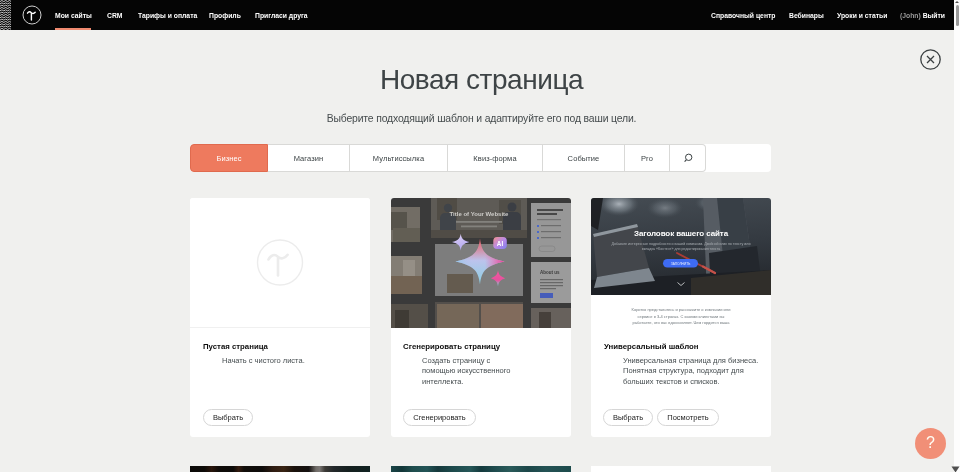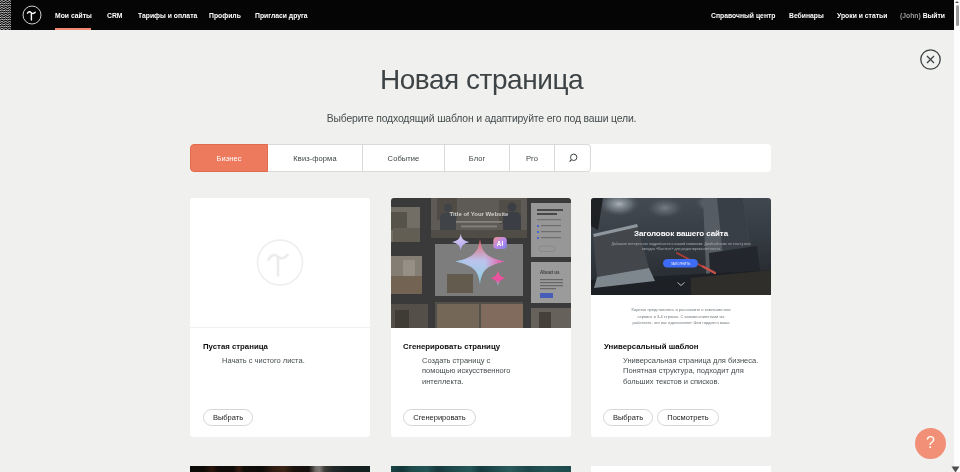--- a/index.html
+++ b/index.html
@@ -97,23 +97,24 @@
 <h1>Новая страница</h1>
 <div class="sub">Выберите подходящий шаблон и адаптируйте его под ваши цели.</div>
 
 <svg class="close" viewBox="0 0 21 21">
   <circle cx="10.5" cy="10.5" r="9.7" fill="none" stroke="#3a3f41" stroke-width="1.3"></circle>
   <path d="M7,7 L14,14 M14,7 L7,14" stroke="#3a3f41" stroke-width="1.3"></path>
 </svg>
 
 <div class="tabs">
   <div class="tab on" style="width:78px;">Бизнес</div>
+  <div class="tab" style="width:82px;">Магазин</div>
+  <div class="tab" style="width:98px;">Мультиссылка</div>
   <div class="tab" style="width:95px;">Квиз-форма</div>
   <div class="tab" style="width:82px;">Событие</div>
-  <div class="tab" style="width:65px;">Блог</div>
   <div class="tab" style="width:45px;">Pro</div>
   <div class="tab" style="width:36px;">
     <svg width="10" height="10" viewBox="0 0 10 10">
         <circle cx="5.7" cy="4.3" r="3.2" fill="none" stroke="#3c4345" stroke-width="1"></circle>
         <path d="M3.3,6.9 L1.6,8.6" stroke="#3c4345" stroke-width="1.2"></path>
       </svg>
   </div>
 </div>
 
 <div class="card c1" style="left:190px;">

